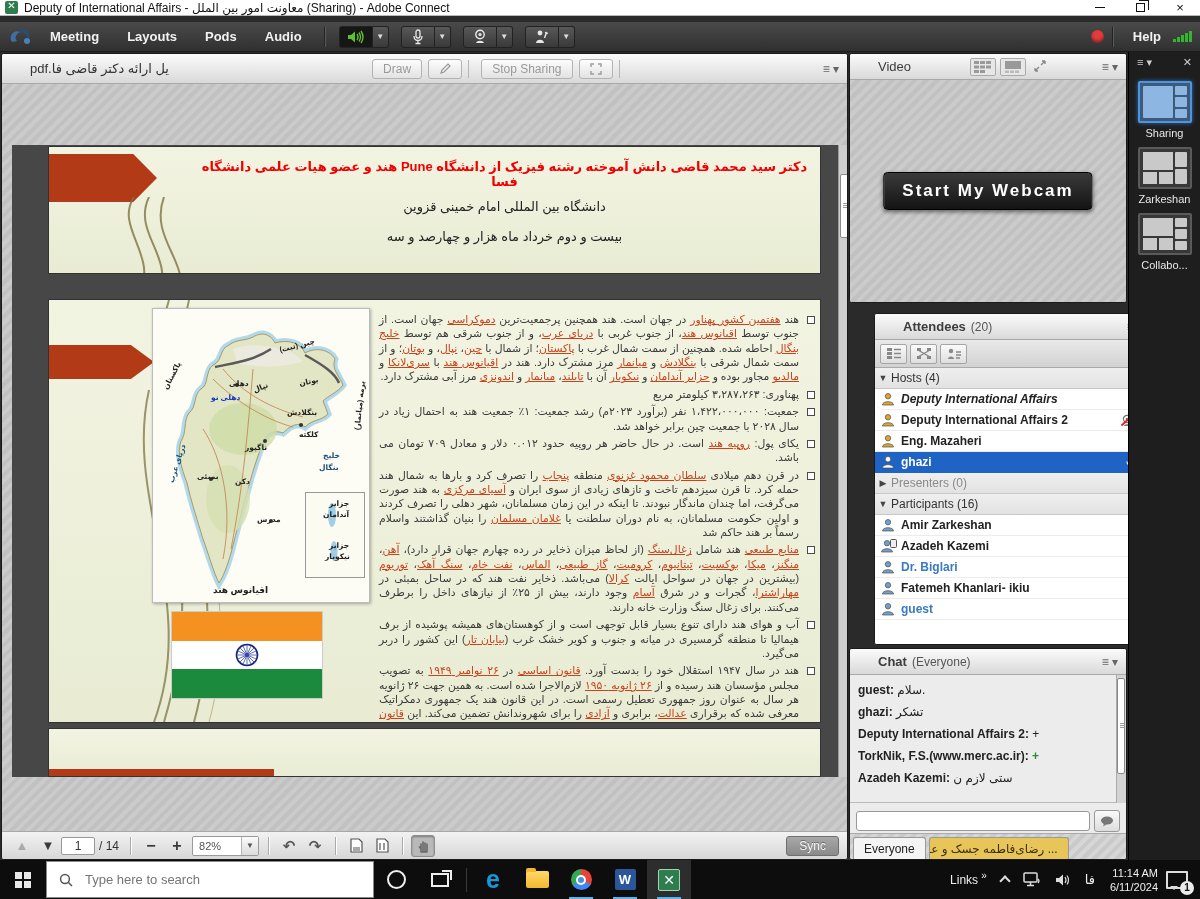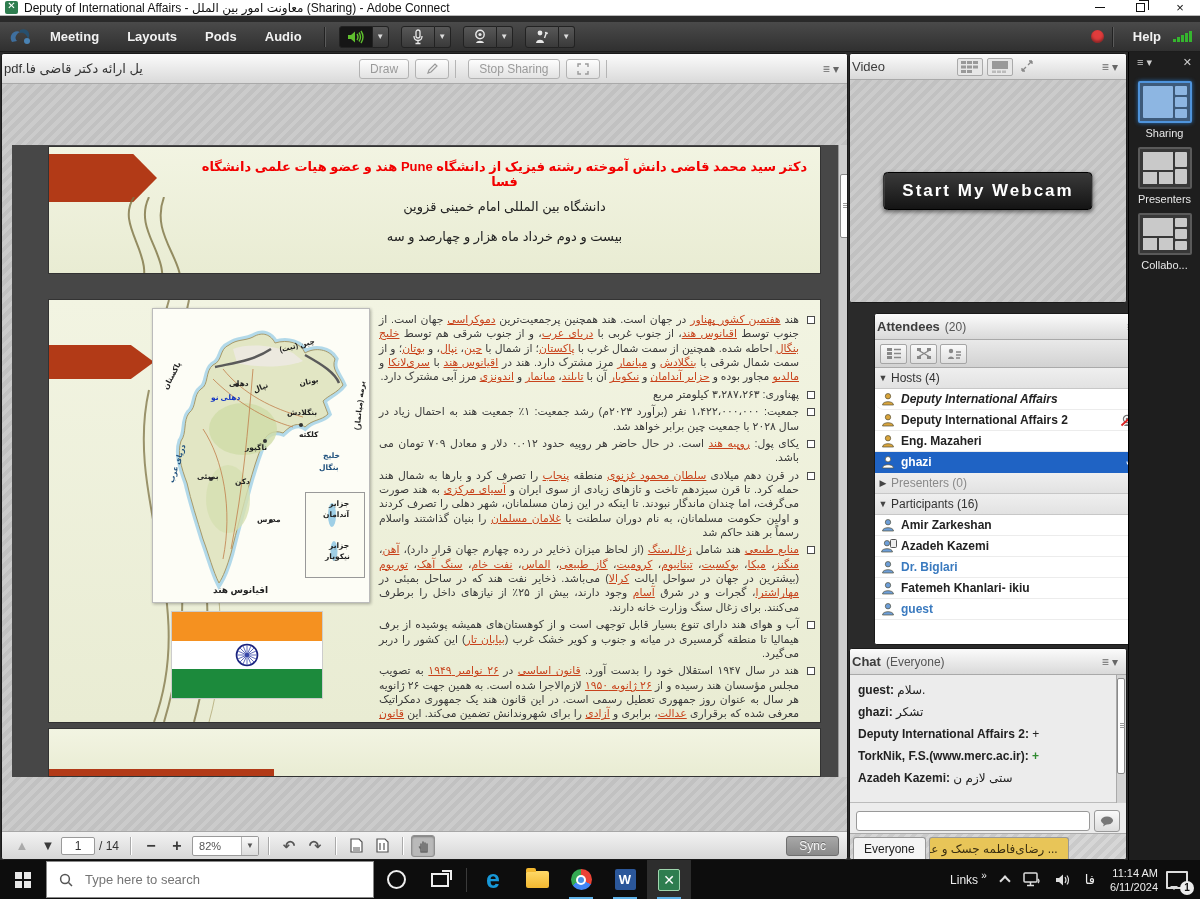--- a/index.html
+++ b/index.html
@@ -31,21 +31,21 @@
     display:flex;align-items:center;justify-content:center;color:#ddd;font-size:8px;}
   .rec-dot{width:13px;height:13px;border-radius:50%;background:#e03c3c;box-shadow:inset 0 -2px 3px rgba(0,0,0,.4);}
   .help{color:#f2f2f2;font-size:13px;font-weight:bold;padding:0 12px;}
   .sigbars{display:flex;align-items:flex-end;gap:1px;margin-right:8px;}
   .sigbars i{display:block;width:3px;background:#35b52e;}
 
   
   .pod{position:absolute;border:1px solid #1a1a1a;border-radius:3px;overflow:hidden;background:#ddd;}
   .pod-head{height:26px;background:linear-gradient(#fbfbfb,#d9d9d9);border-bottom:1px solid #a9a9a9;
     display:flex;align-items:center;color:#3c3c3c;font-size:13px;}
-  .pod-title{padding-left:2px;font-weight:bold;white-space:nowrap;}
+  .pod-title{padding-left:28px;font-weight:bold;white-space:nowrap;}
   .pod-menu{margin-left:auto;margin-right:8px;color:#666;font-size:12px;cursor:default;}
   .stripes{background:repeating-linear-gradient(135deg,#cbcbcb 0 4px,#c1c1c1 4px 8px);}
 
   .share-pod{left:1px;top:53px;width:847px;height:807px;}
   .share-head{height:30px;}
   .share-head .pod-title{font-weight:normal;color:#333;direction:rtl;}
   .hbtn{height:20px;border:1px solid #b3b3b3;border-radius:3px;background:linear-gradient(#fdfdfd,#e2e2e2);
     color:#9a9a9a;font-size:12px;padding:0 10px;display:flex;align-items:center;margin-left:6px;}
   .hdvd{width:1px;height:18px;background:#b5b5b5;margin:0 6px;}
   .share-body{position:absolute;left:0;top:30px;right:0;bottom:28px;}
@@ -714,21 +714,21 @@
             <span class="r2">
               <i></i>
               <i></i>
             </span>
           </span>
         <span class="col">
             <i></i>
             <i></i>
           </span>
       </div>
-      <div class="lay-label">Presenters</div>
+      <div class="lay-label">Zarkeshan</div>
     </div>
     <div class="lay-item">
       <div class="thumb">
         <span class="stack">
             <span class="r1"></span>
             <span class="r2">
               <i></i>
               <i></i>
             </span>
           </span>

